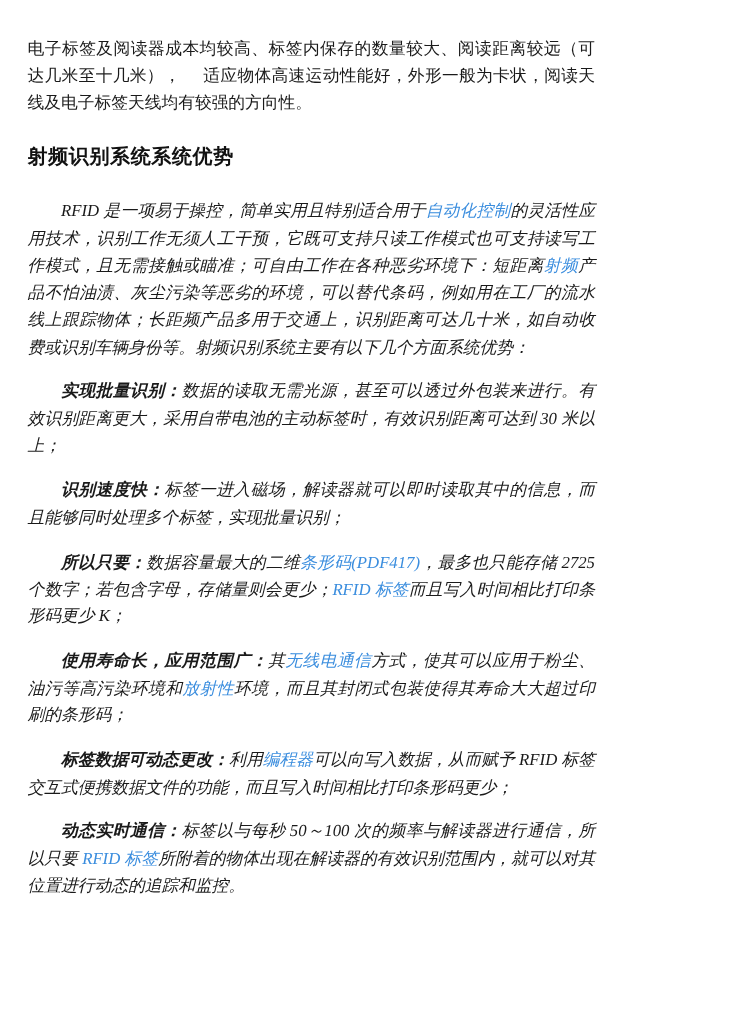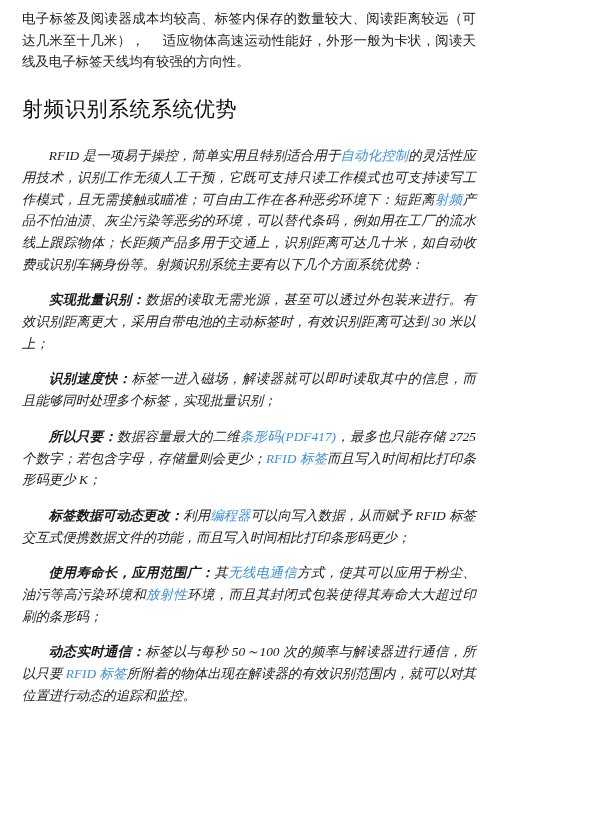--- a/index.html
+++ b/index.html
@@ -11,39 +11,39 @@
     width: 600px;
     height: 828px;
     font-family: "Liberation Serif", "DejaVu Serif", serif;
     color: #1a1a1a;
     overflow: hidden;
   }
   .page {
     width: 498px;
     height: 828px;
     box-sizing: border-box;
-    padding: 8px 22px 0 22px;
+    padding: 28px 22px 0 22px;
   }
   p {
     margin: 0 0 12px 0;
     font-size: 13.4px;
     line-height: 1.62;
     text-align: justify;
     text-justify: inter-ideograph;
   }
   p.intro {
     margin-bottom: 22px;
   }
   .indent {
     text-indent: 2em;
   }
   h2.section-title {
     font-family: "Liberation Sans", "DejaVu Sans", sans-serif;
-    font-size: 21px;
-    font-weight: normal;
+    font-size: 16px;
+    font-weight: bold;
     color: #111111;
     margin: 20px 0 22px 0;
     letter-spacing: 0.5px;
   }
   .lead {
     font-weight: bold;
   }
   .lnk {
     color: #3a8dde;
   }
@@ -63,18 +63,18 @@
     <span>适应物体高速运动性能好，外形一般为卡状，阅读天线及电子标签天线均有较强的方向性。</span>
   </p>
 
   <h2 class="section-title">射频识别系统系统优势</h2>
 
   <div class="body-block" id="body-content">
       <p class="indent"><span>RFID 是一项易于操控，简单实用且特别适合用于</span><span class="lnk">自动化控制</span><span>的灵活性应用技术，识别工作无须人工干预，它既可支持只读工作模式也可支持读写工作模式，且无需接触或瞄准；可自由工作在各种恶劣环境下：短距离</span><span class="lnk">射频</span><span>产品不怕油渍、灰尘污染等恶劣的环境，可以替代条码，例如用在工厂的流水线上跟踪物体；长距频产品多用于交通上，识别距离可达几十米，如自动收费或识别车辆身份等。射频识别系统主要有以下几个方面系统优势：</span></p>
       <p class="indent"><span class="lead">实现批量识别：</span><span>数据的读取无需光源，甚至可以透过外包装来进行。有效识别距离更大，采用自带电池的主动标签时，有效识别距离可达到 30 米以上；</span></p>
       <p class="indent"><span class="lead">识别速度快：</span><span>标签一进入磁场，解读器就可以即时读取其中的信息，而且能够同时处理多个标签，实现批量识别；</span></p>
       <p class="indent"><span class="lead">所以只要：</span><span>数据容量最大的二维</span><span class="lnk">条形码(PDF417)</span><span>，最多也只能存储 2725 个数字；若包含字母，存储量则会更少；</span><span class="lnk">RFID 标签</span><span>而且写入时间相比打印条形码更少 K；</span></p>
+      <p class="indent"><span class="lead">使用寿命长，应用范围广：</span><span>其</span><span class="lnk">无线电通信</span><span>方式，使其可以应用于粉尘、油污等高污染环境和</span><span class="lnk">放射性</span><span>环境，而且其封闭式包装使得其寿命大大超过印刷的条形码；</span></p>
       <p class="indent"><span class="lead">标签数据可动态更改：</span><span>利用</span><span class="lnk">编程器</span><span>可以向写入数据，从而赋予 RFID 标签交互式便携数据文件的功能，而且写入时间相比打印条形码更少；</span></p>
-      <p class="indent"><span class="lead">使用寿命长，应用范围广：</span><span>其</span><span class="lnk">无线电通信</span><span>方式，使其可以应用于粉尘、油污等高污染环境和</span><span class="lnk">放射性</span><span>环境，而且其封闭式包装使得其寿命大大超过印刷的条形码；</span></p>
       <p class="indent"><span class="lead">动态实时通信：</span><span>标签以与每秒 50～100 次的频率与解读器进行通信，所以只要 </span><span class="lnk">RFID 标签</span><span>所附着的物体出现在解读器的有效识别范围内，就可以对其位置进行动态的追踪和监控。</span></p>
     </div>
 
 </div>
 
 </body></html>

